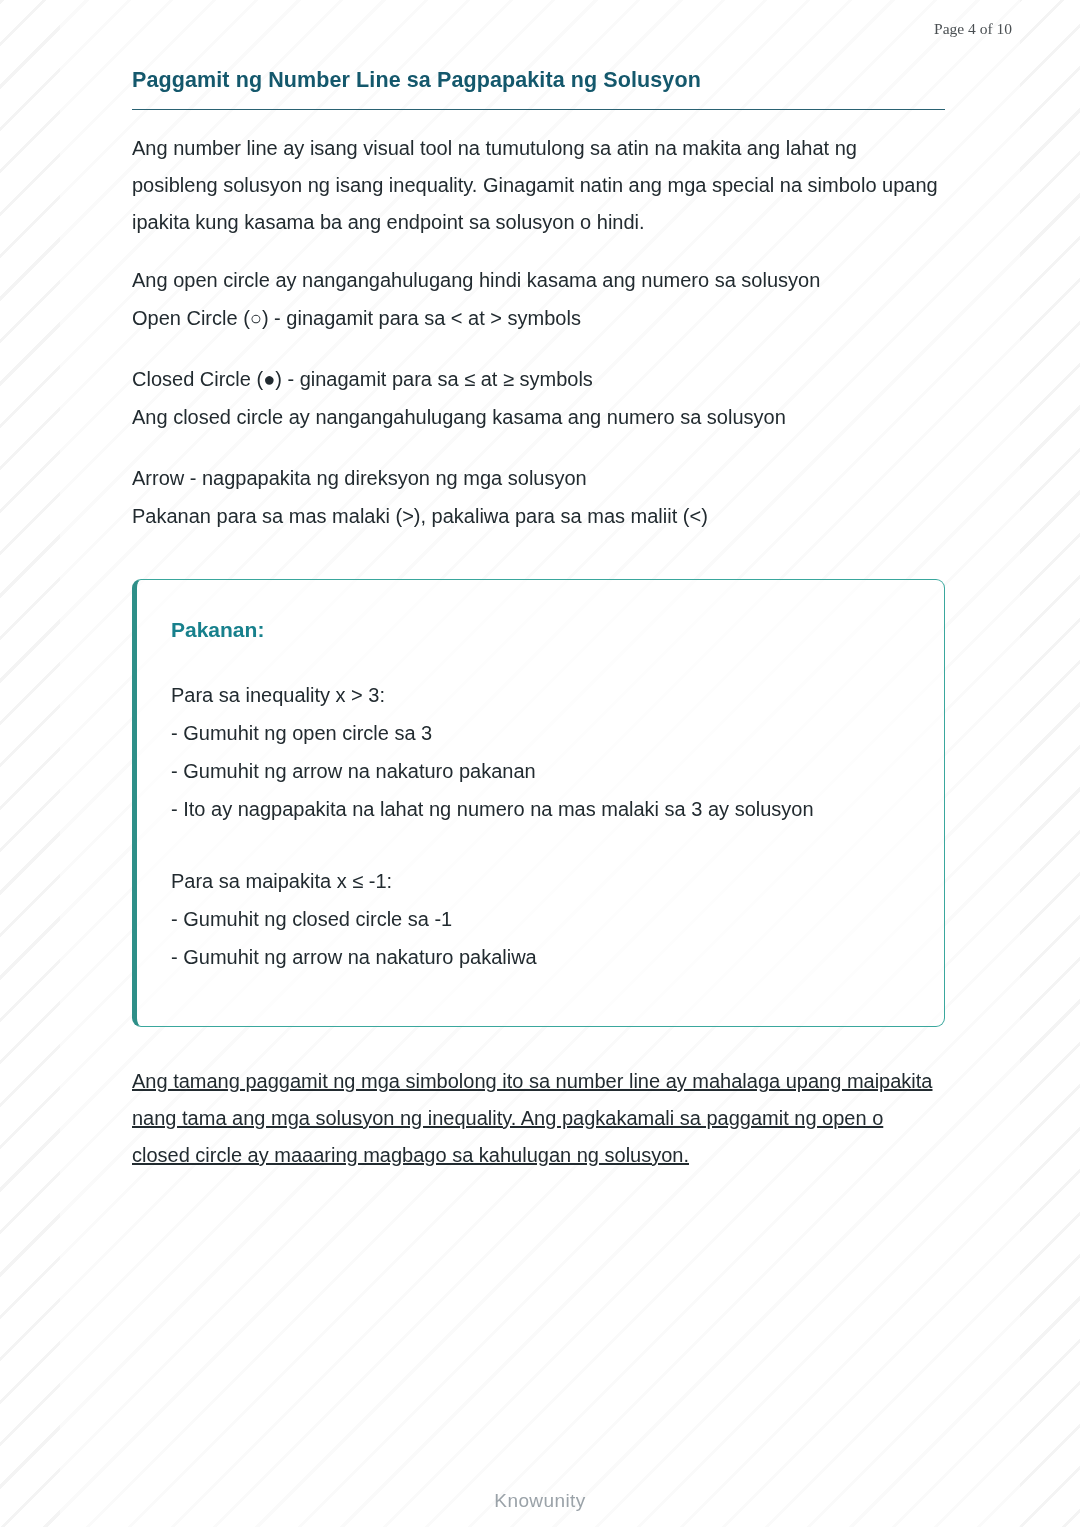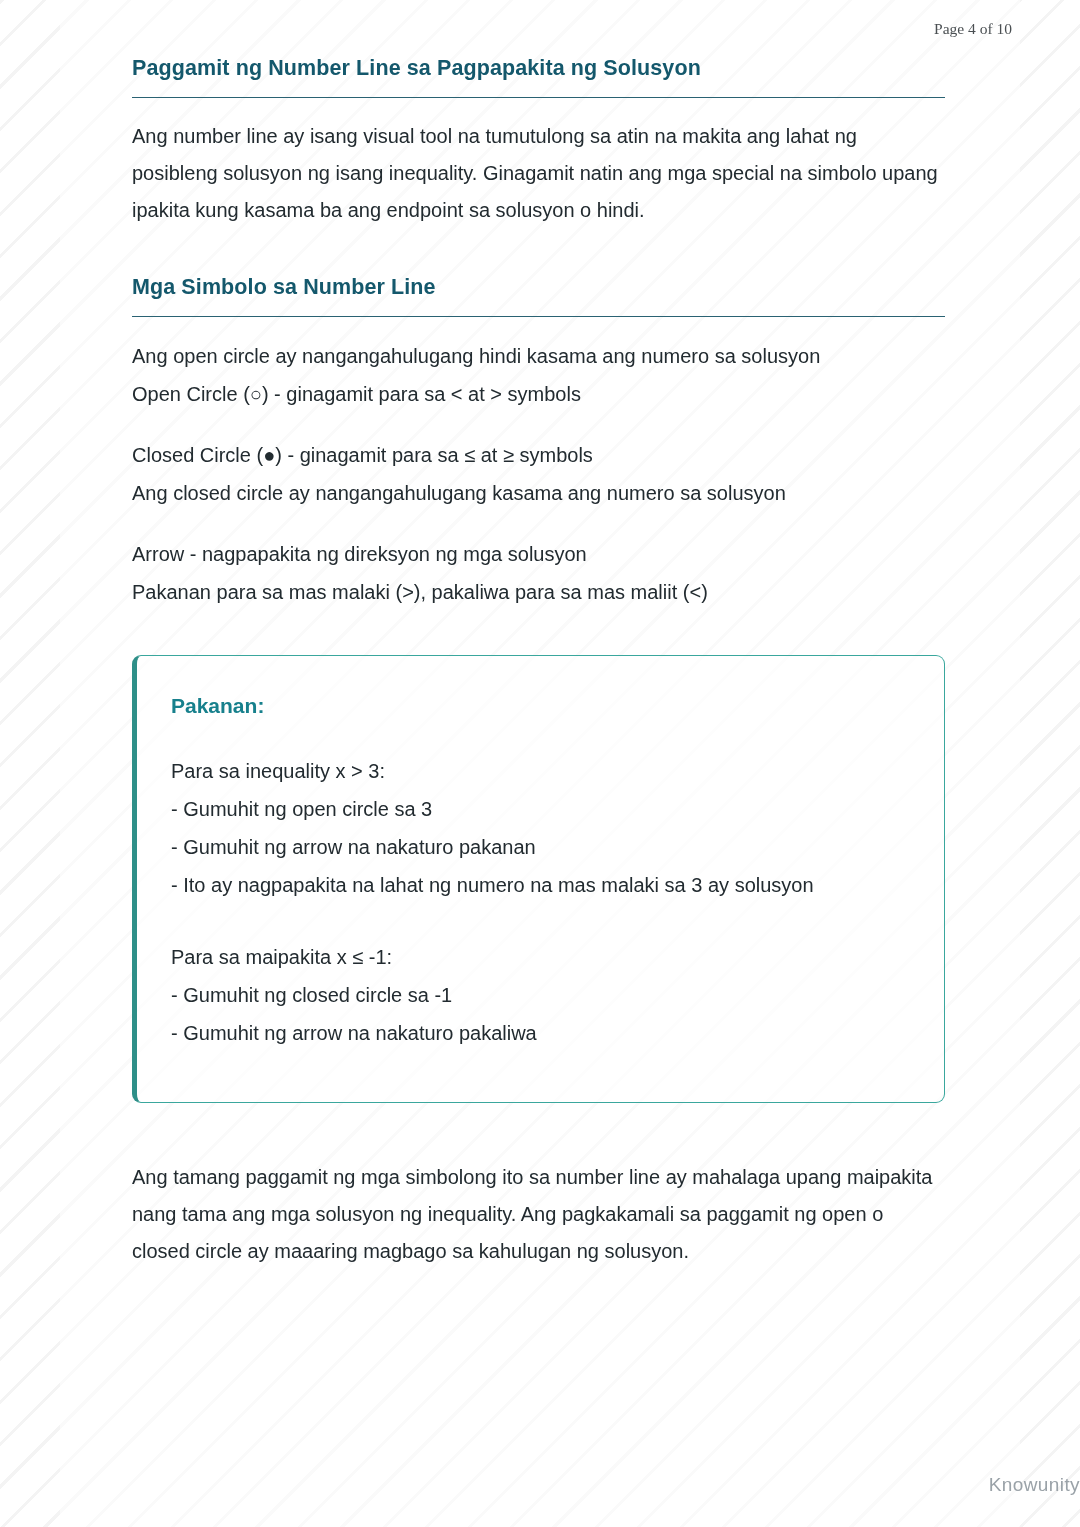--- a/index.html
+++ b/index.html
@@ -37,21 +37,21 @@
     right: 68px;
     font-family: "Liberation Serif", "DejaVu Serif", serif;
     font-size: 15.5px;
     color: #4a4f52;
     z-index: 2;
   }
   .content {
     position: absolute;
     left: 132px;
     width: 813px;
-    top: 4px;
+    top: 16px;
     padding-top: 52px;
     z-index: 1;
     font-size: 20px;
   }
   .heading {
     font-size: 21.5px;
     font-weight: 700;
     color: #14586c;
     padding-bottom: 16px;
     border-bottom: 1.5px solid #2a6273;
@@ -76,49 +76,49 @@
   }
   .example-label {
     color: #17808c;
     font-weight: 700;
     font-size: 21px;
   }
   .example-box .blk-title { margin-top: 34px; line-height: 38px; }
   .example-box .blk-line { line-height: 38px; }
   .blk2 { margin-top: 24px; }
   .closing {
-    margin-top: 56px;
+    margin-top: 36px;
     line-height: 37px;
+    text-decoration: underline;
   }
   .footer-brand {
     position: absolute;
-    bottom: 31px;
+    bottom: 15px;
     left: 0;
     width: 100%;
-    text-align: right;
+    text-align: center;
     color: #9aa2a8;
     font-size: 19px;
     letter-spacing: 0.4px;
     z-index: 2;
   }
 </style>
 </head>
 <body>
 
 <div class="sheet">
 
   <div class="page-indicator">Page 4 of 10</div>
 
   <div class="content">
 
     <h1 class="heading">Paggamit ng Number Line sa Pagpapakita ng Solusyon</h1>
 
     <p class="lead">Ang number line ay isang visual tool na tumutulong sa atin na makita ang lahat ng posibleng solusyon ng isang inequality. Ginagamit natin ang mga special na simbolo upang ipakita kung kasama ba ang endpoint sa solusyon o hindi.</p>
 
-    <h2 class="heading h2">Mga Simbolo sa Number Line</h2>
 
     <div class="sym-group sym-first">
       <p>Ang open circle ay nangangahulugang hindi kasama ang numero sa solusyon</p>
       <p>Open Circle (○) - ginagamit para sa &lt; at &gt; symbols</p>
     </div>
 
     <div class="sym-group sym-gap">
       <p>Closed Circle (●) - ginagamit para sa ≤ at ≥ symbols</p>
       <p>Ang closed circle ay nangangahulugang kasama ang numero sa solusyon</p>
     </div>

